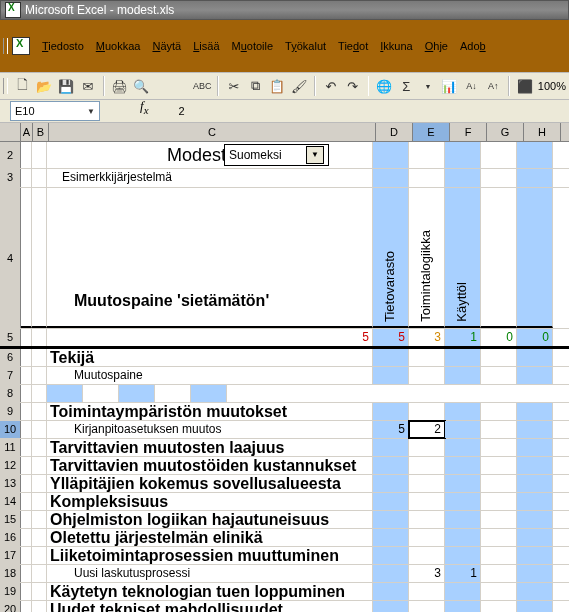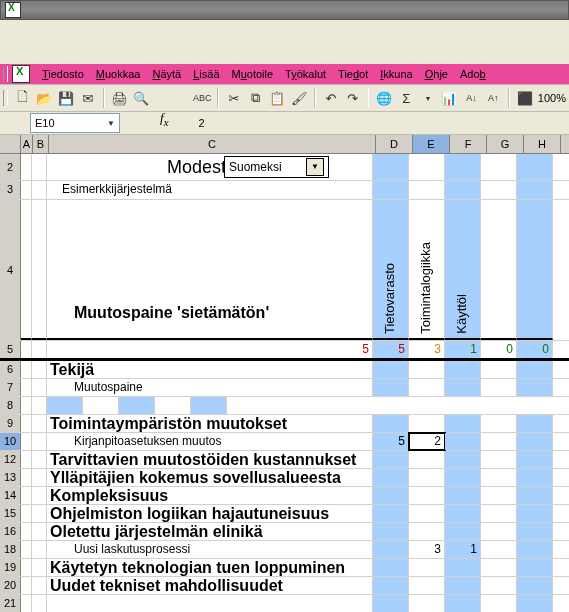--- a/index.html
+++ b/index.html
@@ -21,27 +21,26 @@
     padding: 0 4px;
     font-size: 12px;
     border: 1px solid #555;
     box-sizing: border-box;
   }
   .titlebar .xicon {
     width:14px;height:14px;background:#fff;border:1px solid #333;margin-right:4px;position:relative;
   }
   .titlebar .xicon::before { content:"X";color:#107c10;font-weight:bold;font-size:10px;position:absolute;left:2px;top:-1px; }
   .menubar {
-    background:#ec4899;
+    background:#a16207;
     height:20px;
     display:flex;
     align-items:center;
-    padding:0 3px;
+    padding:16px 3px;
     border-bottom:1px solid #bbb;
-    margin-top:44px;
   }
   .menuhandle { width:3px;height:16px;border-left:1px solid #999;border-right:1px solid #fff;margin-right:4px;}
   .xlicon { width:16px;height:16px;background:#fff;border:1px solid #333;margin-right:6px;position:relative;}
   .xlicon::before{content:"X";color:#107c10;font-weight:bold;font-size:11px;position:absolute;left:3px;top:-1px;}
   .menuitem { padding:0 6px;cursor:default;}
   .menuitem span.u { text-decoration:underline; }
   .toolbar {
     background:#ece9d8;
     height:26px;
     display:flex;
@@ -54,21 +53,21 @@
     margin:0 1px;font-size:13px;color:#333;
   }
   .tsep { width:1px;height:20px;background:#bbb;margin:0 4px;border-right:1px solid #fff;}
   .zoom { font-size:11px;margin-left:2px;}
   .namebox-row {
     background:#ece9d8;height:22px;display:flex;align-items:center;border-bottom:1px solid #bbb;
     padding-left:10px;
   }
   .namebox {
     width:80px;height:18px;background:#fff;border:1px solid #7f9db9;display:flex;align-items:center;
-    padding:0 4px;font-size:11px;justify-content:space-between;margin-left:20px;
+    padding:0 4px;font-size:11px;justify-content:space-between;
   }
   .nbdrop{color:#333;font-size:8px;}
   .fx { margin:0 30px 8px 40px;font-style:italic;font-family:'Times New Roman',serif;font-size:13px;}
   .fval { font-size:11px; }
 
   .sheet-wrap { background:#fff;position:relative; }
   .colheaders {
     display:flex;height:18px;background:#d4d0c8;border-bottom:1px solid #808080;
   }
   .corner { width:20px;border-right:1px solid #808080;background:#d4d0c8;}
@@ -132,20 +131,21 @@
 
   .selcell {
     outline:2px solid #000;outline-offset:-1px;
   }
 </style>
 </head>
 <body>
 
 <div class="titlebar">
   <span class="xicon"></span>
+  <span>Microsoft Excel - modest.xls</span>
 </div>
 
 <div class="menubar">
   <span class="menuhandle"></span>
   <span class="xlicon"></span>
   <span class="menuitem"><span class="u">T</span>iedosto</span>
   <span class="menuitem"><span class="u">M</span>uokkaa</span>
   <span class="menuitem"><span class="u">N</span>äytä</span>
   <span class="menuitem"><span class="u">L</span>isää</span>
   <span class="menuitem">M<span class="u">u</span>otoile</span>
@@ -324,20 +324,31 @@
           <div class="cell cA"></div>
           <div class="cell cB"></div>
           <div class="cell cC"><span class="lab">Kirjanpitoasetuksen muutos</span></div>
           <div class="cell cD bluecol val">5</div>
           <div class="cell cE val selcell">2</div>
           <div class="cell cF bluecol"></div>
           <div class="cell cG"></div>
           <div class="cell cH bluecol"></div>
         </div>
         <div class="row" style="">
+          <div class="rh">11</div>
+          <div class="cell cA"></div>
+          <div class="cell cB"></div>
+          <div class="cell cC"><span class="lab-bold">Tarvittavien muutosten laajuus</span></div>
+          <div class="cell cD bluecol"></div>
+          <div class="cell cE"></div>
+          <div class="cell cF bluecol"></div>
+          <div class="cell cG"></div>
+          <div class="cell cH bluecol"></div>
+        </div>
+        <div class="row" style="">
           <div class="rh">12</div>
           <div class="cell cA"></div>
           <div class="cell cB"></div>
           <div class="cell cC"><span class="lab-bold">Tarvittavien muutostöiden kustannukset</span></div>
           <div class="cell cD bluecol"></div>
           <div class="cell cE"></div>
           <div class="cell cF bluecol"></div>
           <div class="cell cG"></div>
           <div class="cell cH bluecol"></div>
         </div>
@@ -372,20 +383,31 @@
           <div class="cell cE"></div>
           <div class="cell cF bluecol"></div>
           <div class="cell cG"></div>
           <div class="cell cH bluecol"></div>
         </div>
         <div class="row" style="">
           <div class="rh">16</div>
           <div class="cell cA"></div>
           <div class="cell cB"></div>
           <div class="cell cC"><span class="lab-bold">Oletettu järjestelmän elinikä</span></div>
+          <div class="cell cD bluecol"></div>
+          <div class="cell cE"></div>
+          <div class="cell cF bluecol"></div>
+          <div class="cell cG"></div>
+          <div class="cell cH bluecol"></div>
+        </div>
+        <div class="row" style="">
+          <div class="rh">17</div>
+          <div class="cell cA"></div>
+          <div class="cell cB"></div>
+          <div class="cell cC"><span class="lab-bold">Liiketoimintaprosessien muuttuminen</span></div>
           <div class="cell cD bluecol"></div>
           <div class="cell cE"></div>
           <div class="cell cF bluecol"></div>
           <div class="cell cG"></div>
           <div class="cell cH bluecol"></div>
         </div>
         <div class="row" style="">
           <div class="rh">18</div>
           <div class="cell cA"></div>
           <div class="cell cB"></div>

